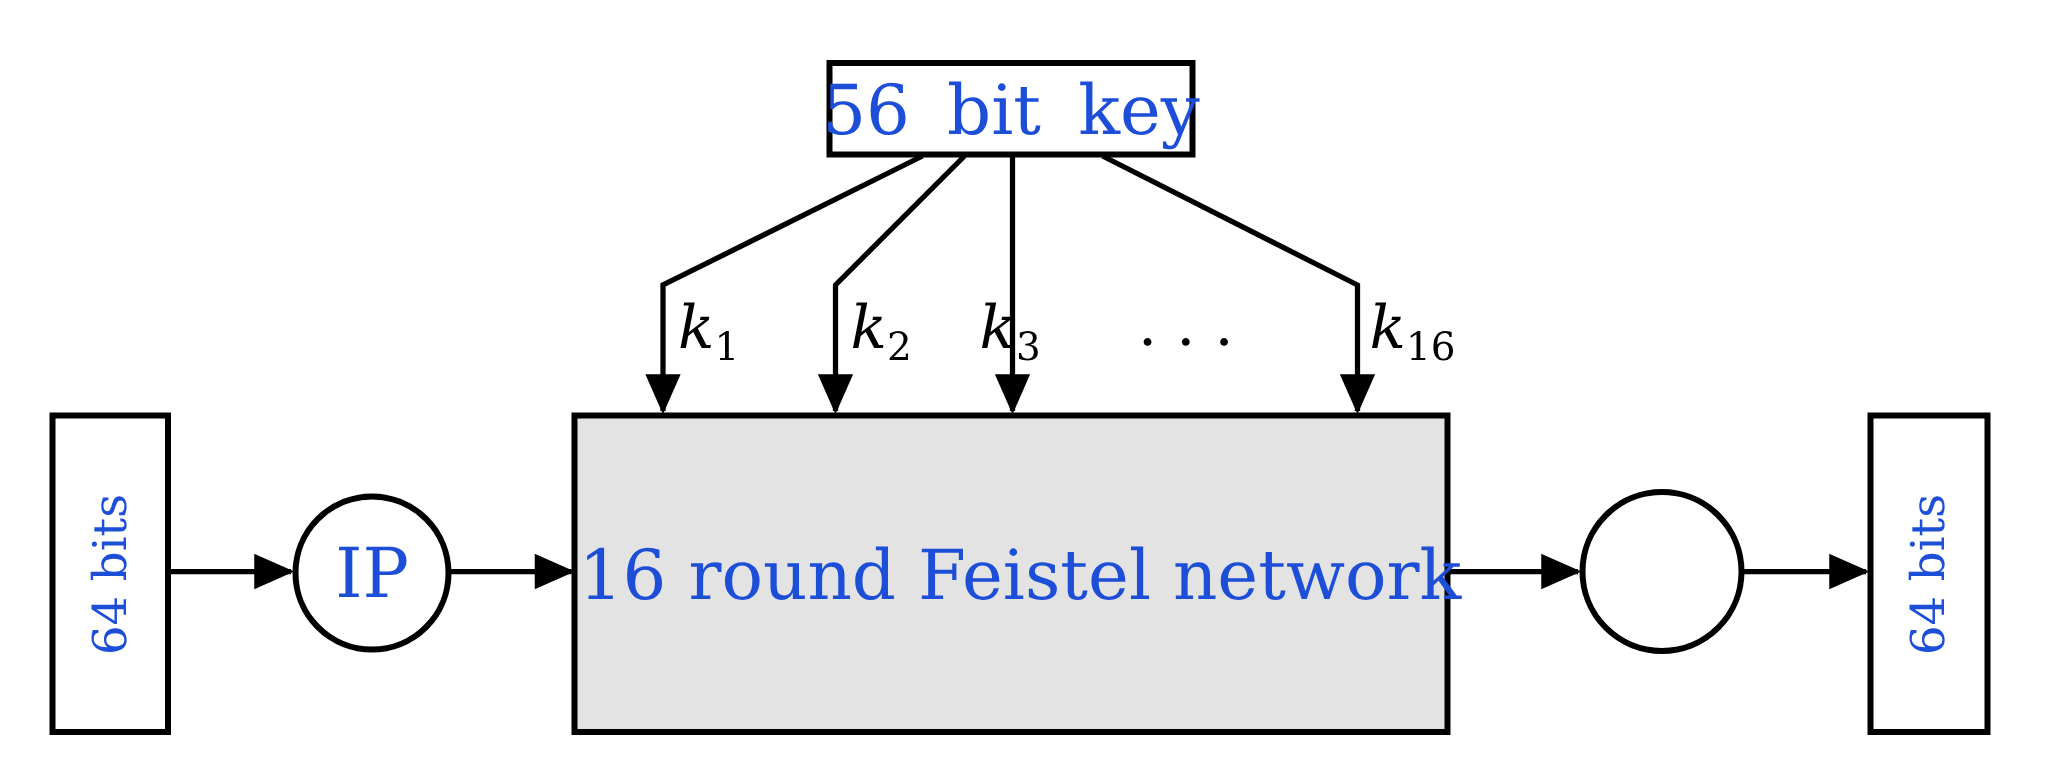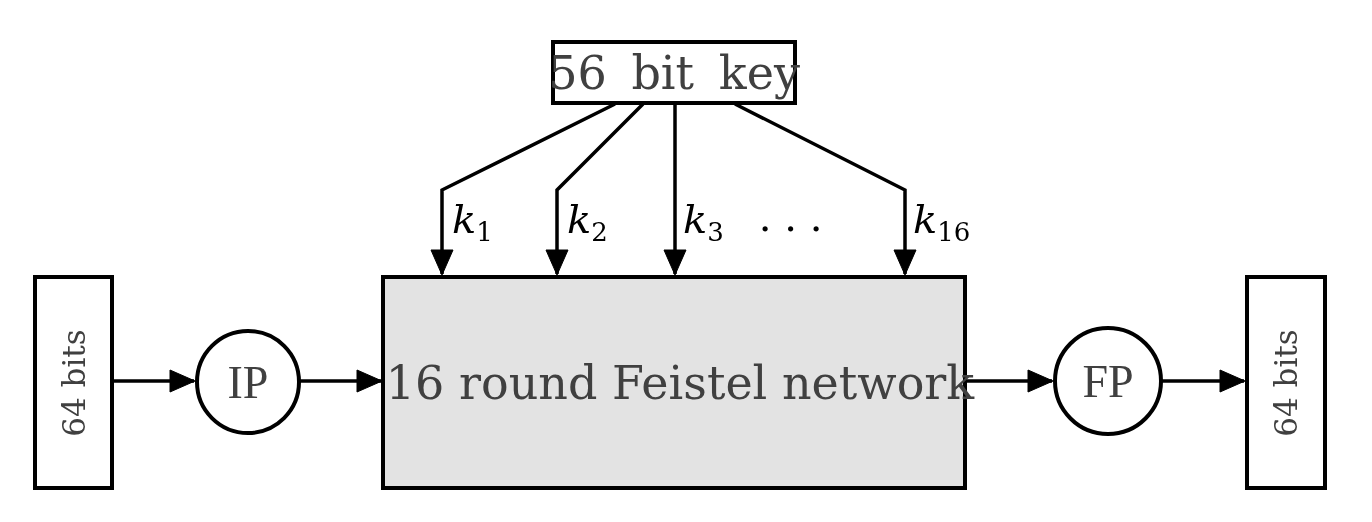--- a/index.html
+++ b/index.html
@@ -9,26 +9,26 @@
     background:#ffffff;
     font-family:"DejaVu Serif","Liberation Serif",serif;
     color:#000;
     overflow:hidden;
   }
   .canvas svg{position:absolute;left:0;top:0;}
   .label{
     position:absolute;
     display:flex;align-items:center;justify-content:center;
     text-align:center;
-    color:#404040;
+    color:#1d4ed8;
     white-space:nowrap;
   }
   .box-label{font-size:46px;}
   .key-label{word-spacing:0.22em;}
-  .node-label{font-size:46px;font-family:Liberation Serif, serif;}
+  .node-label{font-size:46px;}
   .rot-label{font-size:31px;}
   .rot-label .rot{transform:rotate(-90deg);white-space:nowrap;}
   .k-label{
     position:absolute;
     font-size:40px;font-style:italic;
     white-space:nowrap;
     text-align:center;
   }
   .k-label sub{
     font-size:26px;font-style:normal;
@@ -80,29 +80,28 @@
   <div class="label rot-label" style="left:35px;top:277px;width:77px;height:211px;">
     <span class="rot">64 bits</span>
   </div>
 
   <div class="label rot-label" style="left:1247px;top:277px;width:78px;height:211px;">
     <span class="rot">64 bits</span>
   </div>
 
   <div class="label node-label" style="left:197px;top:331px;width:102px;height:102px;">IP</div>
 
-  <div class="label node-label" style="left:1055px;top:330px;width:106px;height:102px;">FP</div>
 
   <div class="k-label" style="left:452px;top:196px;">
     <span>k</span><sub>1</sub>
   </div>
   <div class="k-label" style="left:567px;top:196px;">
     <span>k</span><sub>2</sub>
   </div>
-  <div class="k-label" style="left:683px;top:196px;">
+  <div class="k-label" style="left:653px;top:196px;">
     <span>k</span><sub>3</sub>
   </div>
   <div class="k-label" style="left:913px;top:196px;">
     <span>k</span><sub>16</sub>
   </div>
 
   <div class="dots-label" style="left:757px;top:194px;width:80px;text-align:center;">...</div>
 
 </div>
 

